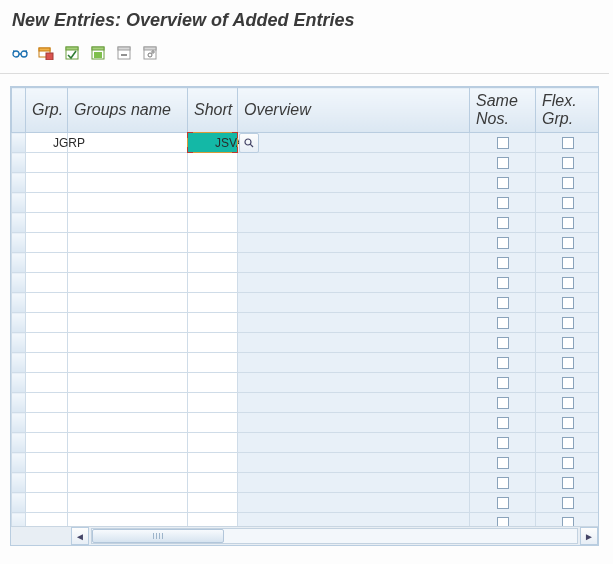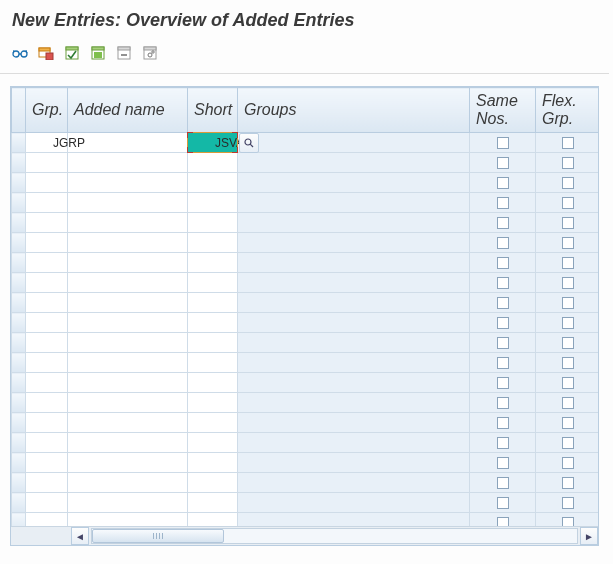--- a/index.html
+++ b/index.html
@@ -243,23 +243,23 @@
             <col class="c-short">
             <col class="c-group">
             <col class="c-mean">
             <col class="c-same">
             <col class="c-flex">
         </colgroup>
         <thead>
           <tr>
             <th></th>
             <th>Grp.</th>
-            <th>Added name</th>
+            <th>Groups name</th>
             <th>Short</th>
-            <th>Groups</th>
+            <th>Overview</th>
             <th>Same Nos.</th>
             <th>Flex. Grp.</th>
           </tr>
         </thead>
         <tbody id="grid-body">
             <tr>
               <td class="row-sel"></td>
               <td class="editable">
                 <div class="cell">JGRP</div>
               </td>

